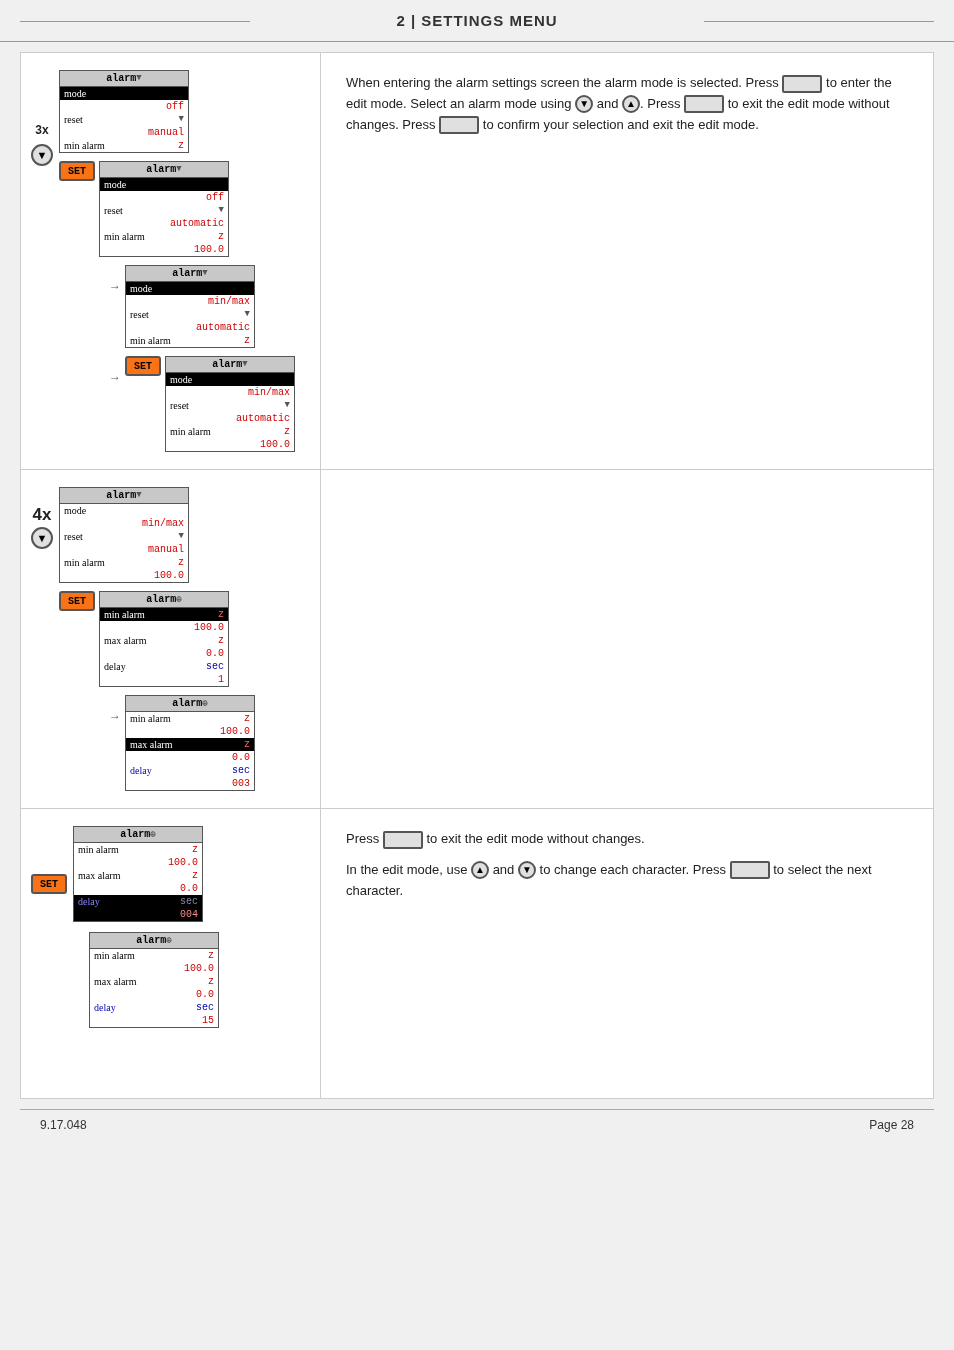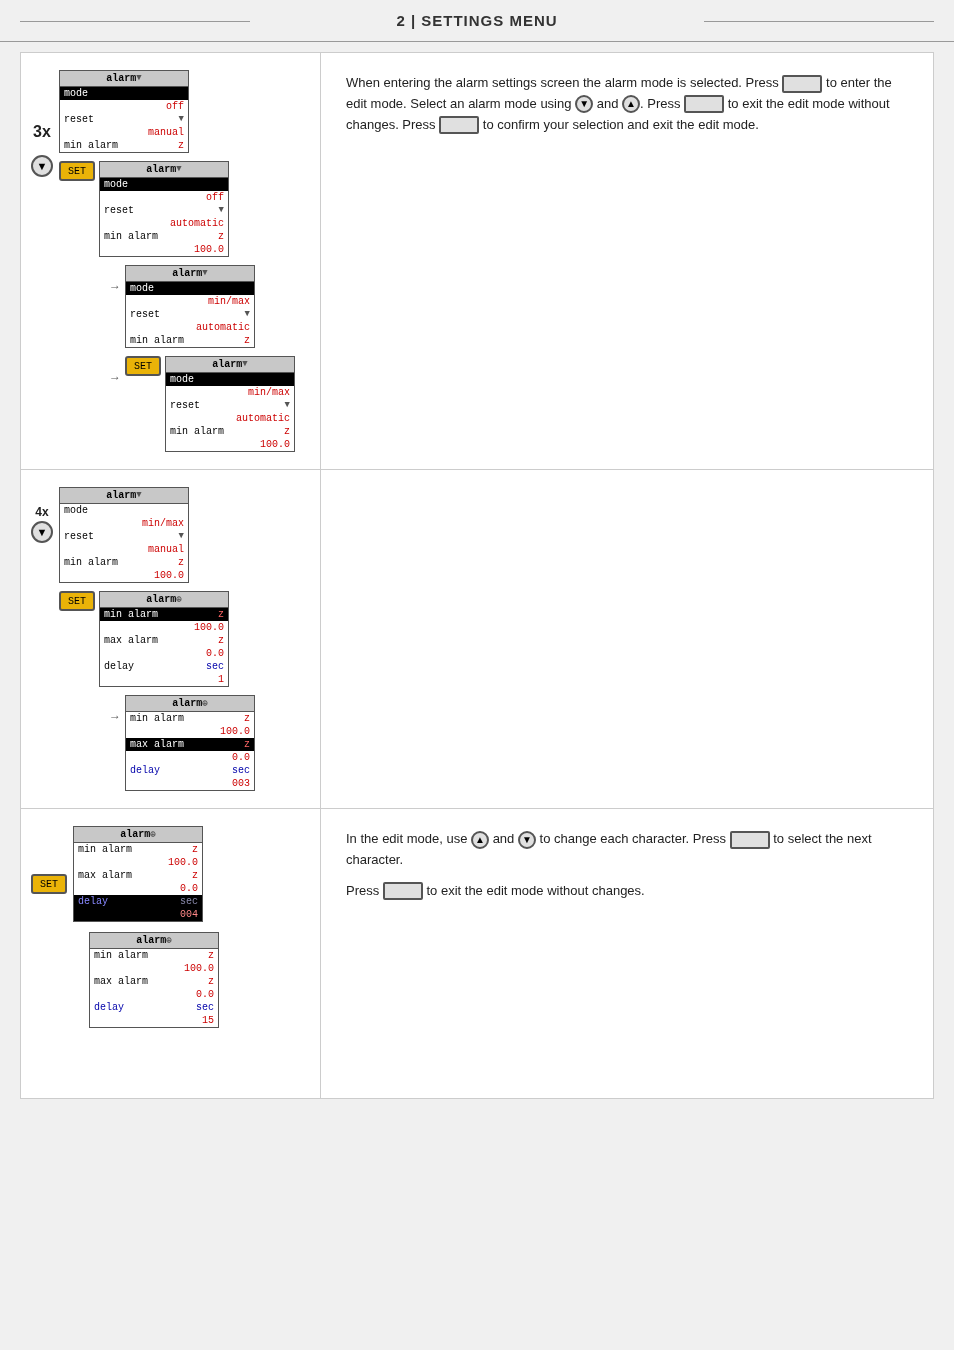--- a/index.html
+++ b/index.html
@@ -105,20 +105,21 @@
       font-weight: bold;
       padding: 2px 4px;
       border-bottom: 1px solid #555;
     }
     .alarm-screen-row.selected {
       background: #000;
       color: #fff;
     }
     .alarm-screen-row .label {
       color: #000;
+      font-family: Liberation Serif, serif;
     }
     .alarm-screen-row.selected .label {
       color: #fff;
     }
     .alarm-screen-row .value {
       color: #c00;
       text-align: right;
     }
     .alarm-screen-row.selected .value {
       color: #ff6666;
@@ -131,22 +132,22 @@
     
     .set-btn {
       display: inline-flex;
       align-items: center;
       justify-content: center;
       border: 2px solid #555;
       border-radius: 3px;
       padding: 2px 5px;
       font-family: 'Courier New', monospace;
       font-size: 10px;
-      font-weight: normal;
-      background: #eab308;
+      font-weight: bold;
+      background: #f97316;
       color: #000;
       width: 36px;
       height: 20px;
     }
 
     
     .nav-btn {
       display: inline-flex;
       align-items: center;
       justify-content: center;
@@ -211,21 +212,21 @@
 </div>
 
 <div class="content-area">
 
 <div class="section-row">
 
   <div class="left-panel">
     <div style="display:flex;flex-direction:row;align-items:flex-start;width:100%;">
 
       <div style="display:flex;flex-direction:column;align-items:center;margin-right:6px;margin-top:55px;">
-        <span style="font-size:16px;font-weight:bold;margin-bottom:14px;">3x</span>
+        <span style="font-size:12px;font-weight:bold;margin-bottom:7px;">3x</span>
         <div class="nav-btn">▼</div>
       </div>
 
       <div style="display:flex;flex-direction:column;gap:4px;flex:1;">
 
         <div class="alarm-screen">
           <div class="alarm-screen-row header-row">
                 <span>alarm</span>
                 <span class="dropdown-indicator">▼</span>
               </div>
@@ -376,21 +377,21 @@
     </p>
   </div>
 </div>
 
 <div class="section-row" style="min-height:320px;">
 
   <div class="left-panel">
     <div style="display:flex;flex-direction:row;align-items:flex-start;width:100%;">
 
       <div style="display:flex;flex-direction:column;align-items:center;margin-right:6px;margin-top:20px;">
-        <span style="font-size:12px;font-weight:bold;margin-bottom:2px;">4x</span>
+        <span style="font-size:17px;font-weight:bold;margin-bottom:2px;">4x</span>
         <div class="nav-btn">▼</div>
       </div>
 
       <div style="display:flex;flex-direction:column;gap:4px;flex:1;">
 
         <div class="alarm-screen">
           <div class="alarm-screen-row header-row">
                 <span>alarm</span>
                 <span class="dropdown-indicator">▼</span>
               </div>
@@ -567,30 +568,34 @@
                 <span></span>
                 <span class="value" style="color:#c00;">15</span>
               </div>
         </div>
       </div>
     </div>
   </div>
 
   <div class="right-panel">
     <p style="margin-bottom:10px;">
+      Press 
+      <span class="enter-btn-inline">&nbsp;&nbsp;&nbsp;&nbsp;</span>
+      to exit the edit mode without changes.
+    </p>
+    <p style="margin-bottom:10px;">
       In the edit mode, use 
       <span class="nav-btn-inline">▲</span>
       and 
       <span class="nav-btn-inline">▼</span>
       to change each character. Press 
       <span class="enter-btn-inline">&nbsp;&nbsp;&nbsp;&nbsp;</span>
       to select the next character.
     </p>
-    <p style="margin-bottom:10px;">
-      Press 
-      <span class="enter-btn-inline">&nbsp;&nbsp;&nbsp;&nbsp;</span>
-      to exit the edit mode without changes.
-    </p>
   </div>
 </div>
 
-
+<div class="page-footer">
+  <span>9.17.048</span>
+  <span>Page 28</span>
 </div>
 
+</div>
+
 </body></html>

